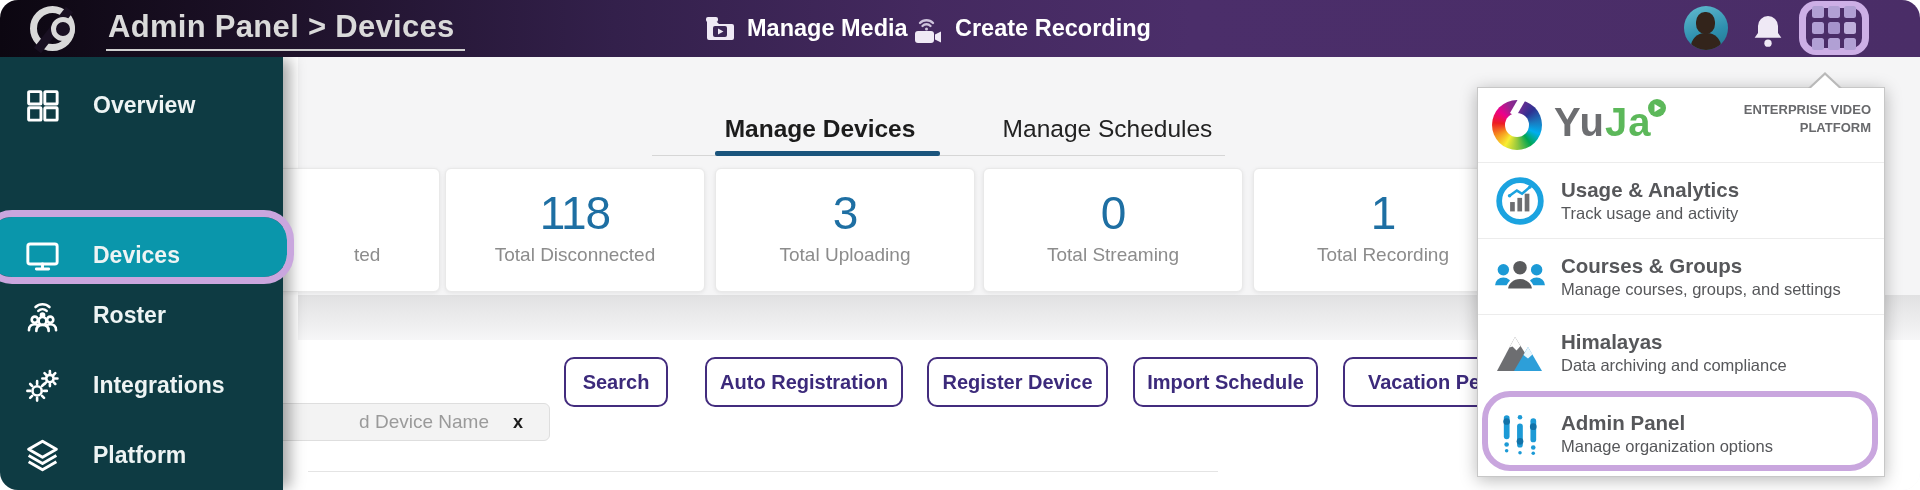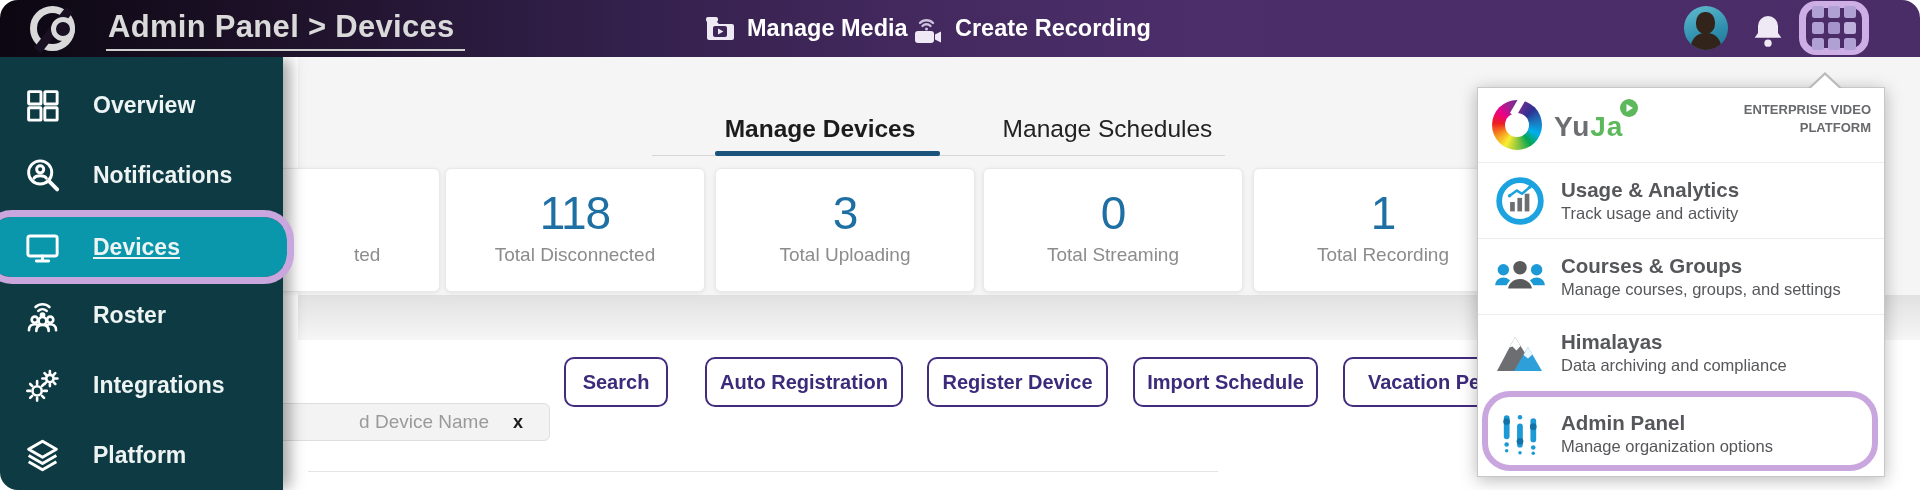--- a/index.html
+++ b/index.html
@@ -87,21 +87,21 @@
     border:1px solid #c7c7c7;box-shadow:0 3px 16px rgba(0,0,0,.28);z-index:50;box-sizing:border-box;}
   .caret-b{position:absolute;top:-16px;left:330px;width:0;height:0;
     border-left:17px solid transparent;border-right:17px solid transparent;border-bottom:16px solid #b9b9b9;}
   .caret-f{position:absolute;top:-13px;left:332px;width:0;height:0;
     border-left:15px solid transparent;border-right:15px solid transparent;border-bottom:14px solid #fff;}
   .mhead{position:absolute;left:0;top:0;width:100%;height:75px;border-bottom:1px solid #ececec;box-sizing:border-box;}
   .swirl{position:absolute;left:14px;top:12px;width:50px;height:50px;border-radius:50%;
     background:conic-gradient(from 210deg,#f9ed32,#f6921e,#ed1c24,#ec008c,#92278f,#662d91,#2e3192,#1c75bc,#00aeef,#00a651,#8dc63f,#f9ed32);}
   .swirl::after{content:"";position:absolute;inset:13px;background:#fff;border-radius:50%;}
   .swirl::before{content:"";position:absolute;left:22px;top:-2px;width:7px;height:18px;background:#fff;transform:rotate(30deg);z-index:1;}
-  .brand{position:absolute;left:76px;top:10px;font-size:28px;font-weight:700;letter-spacing:1px;}
+  .brand{position:absolute;left:76px;top:10px;font-size:40px;font-weight:700;letter-spacing:1px;}
   .brand .yu{color:#6d6e71;} .brand .ja{color:#5cb85a;}
   .brand svg{vertical-align:18px;margin-left:-4px;}
   .tagline{position:absolute;right:13px;top:13px;text-align:right;font-size:13px;font-weight:700;
     color:#68696c;line-height:1.38;}
   .mitem{position:absolute;left:0;width:100%;display:flex;align-items:center;gap:15px;
     padding-left:16px;box-sizing:border-box;cursor:pointer;}
   .mitem .ic{width:52px;flex:none;display:flex;justify-content:center;}
   .mtitle{font-size:20.5px;font-weight:700;color:#56575a;}
   .msub{font-size:16.5px;color:#56575a;margin-top:2px;}
   #mi0{top:75px;height:75px;} #mi1{top:150px;height:76px;border-top:1px solid #ececec;}
@@ -166,32 +166,23 @@
     <div class="sitem" style="top:18px;">
       <svg viewBox="0 0 24 24" fill="none" stroke="#fff" stroke-width="1.9">
         <rect x="3" y="3" width="8" height="8" rx="0.5"></rect>
           <rect x="13.5" y="3" width="8" height="8" rx="0.5"></rect>
         <rect x="3" y="13.5" width="8" height="8" rx="0.5"></rect>
           <rect x="13.5" y="13.5" width="8" height="8" rx="0.5"></rect>
       </svg>
       <span>Overview</span>
     </div>
 
-    <div class="sitem" style="top:88px;">
-      <svg viewBox="0 0 24 24" fill="none" stroke="#fff" stroke-width="1.9" stroke-linecap="round">
-        <circle cx="10.5" cy="10" r="7.5"></circle>
-          <circle cx="10.5" cy="8" r="2.3"></circle>
-        <path d="M6.5 13.8 c1.2 -2.2 6.8 -2.2 8 0"></path>
-          <path d="M16.2 15.7 L21.5 21" stroke-width="2.5"></path>
-      </svg>
-      <span>Notifications</span>
-    </div>
 
     <div class="devring"></div>
-    <div class="sitem" style="top:160px;text-decoration:underline;">
+    <div class="sitem" style="top:168px;">
       <svg viewBox="0 0 24 24" fill="none" stroke="#fff" stroke-width="1.9" stroke-linecap="round">
         <rect x="2.5" y="4.5" width="19" height="13" rx="1.5"></rect>
           <path d="M12 17.5 v2.5"></path>
           <path d="M8 20.8 h8"></path>
       </svg>
       <span>Devices</span>
     </div>
 
     <div class="sitem" style="top:228px;">
       <svg viewBox="0 0 24 24" fill="none" stroke="#fff" stroke-width="1.7" stroke-linecap="round">

